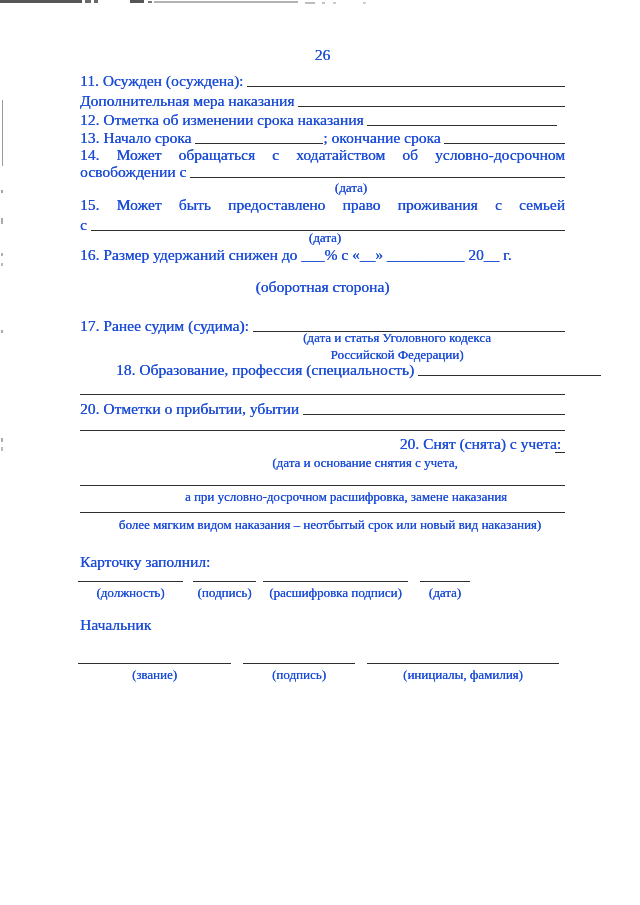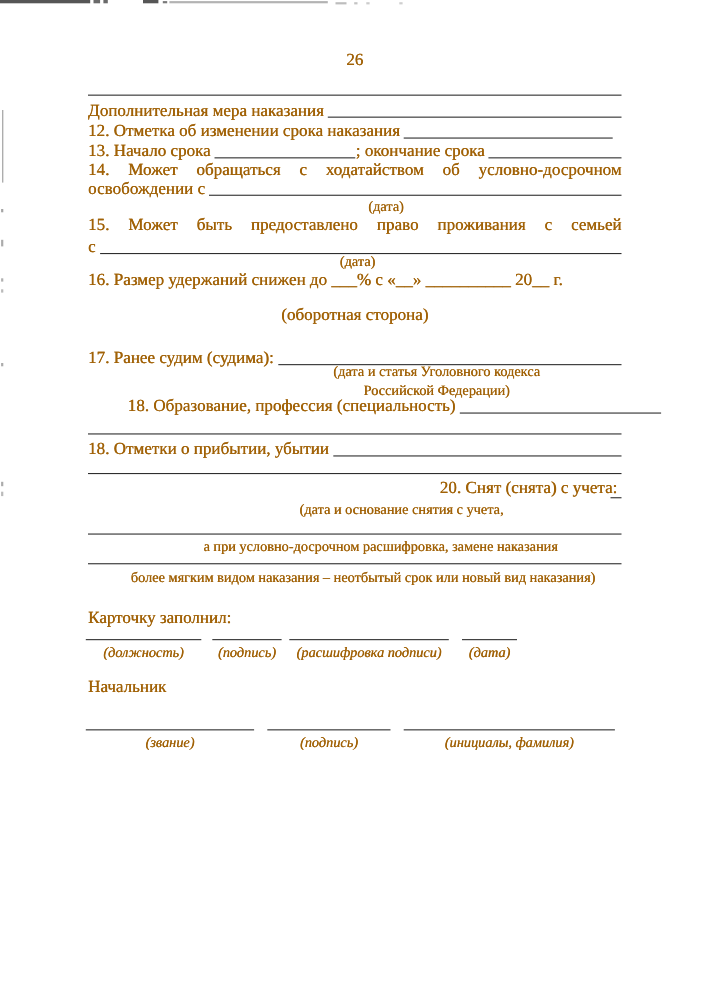--- a/index.html
+++ b/index.html
@@ -2,21 +2,21 @@
 <html lang="ru"><head>
 <meta charset="utf-8">
 <style>
   html,body{margin:0;padding:0;background:#ffffff;}
   .page{
     position:relative;
     width:640px;height:905px;
     background:#ffffff;
     overflow:hidden;
     font-family:"Liberation Serif","DejaVu Serif",serif;
-    color:#a16207;
+    color:#1d4ed8;
   }
   .row{
     position:absolute;left:80px;width:485px;height:17px;
     display:flex;align-items:flex-end;
     font-size:15.5px;line-height:17px;
     text-shadow:0.3px 0 0 currentColor;
   }
   .txt{white-space:pre;}
   .fill{flex:1 1 auto;border-bottom:1.6px solid #2e2e2e;margin-bottom:2px;min-width:10px;}
   .fillw{flex:0 0 auto;width:128px;border-bottom:1.6px solid #2e2e2e;margin-bottom:2px;}
@@ -32,21 +32,21 @@
     text-shadow:0.25px 0 0 currentColor;
   }
   .hline{position:absolute;height:0;border-top:1.6px solid #2e2e2e;}
   .plain{
     position:absolute;left:80px;
     font-size:15.5px;line-height:17px;white-space:pre;
     text-shadow:0.3px 0 0 currentColor;
   }
   .center{position:absolute;left:80px;width:485px;text-align:center;
     font-size:15.5px;line-height:17px;text-shadow:0.3px 0 0 currentColor;}
-  .sigrow{position:absolute;display:flex;font-style:italic;}
+  .sigrow{position:absolute;display:flex;}
   .sigcell{display:flex;flex-direction:column;flex:0 0 auto;}
   .sigline{border-top:1.7px solid #2e2e2e;height:0;}
   .siglabel{text-align:center;font-size:13px;line-height:15px;padding-top:3px;
     text-shadow:0.25px 0 0 currentColor;white-space:nowrap;}
   .art{position:absolute;}
 </style>
 </head>
 <body>
 
 <div class="page">
@@ -67,20 +67,21 @@
   <div class="art" style="left:1px;top:218px;width:2px;height:6px;background:#ababab;"></div>
   <div class="art" style="left:1px;top:253px;width:2px;height:3px;background:#b0b0b0;"></div>
   <div class="art" style="left:1px;top:263px;width:2px;height:3px;background:#bababa;"></div>
   <div class="art" style="left:1px;top:330px;width:2px;height:3px;background:#ababab;"></div>
   <div class="art" style="left:1px;top:438px;width:2px;height:4px;background:#ababab;"></div>
   <div class="art" style="left:1px;top:447px;width:2px;height:4px;background:#bababa;"></div>
 
   <div class="center" style="top:46px;">26</div>
 
   <div class="row" style="top:72px;">
+    <span class="txt">11. Осужден (осуждена): </span>
     <span class="fill"></span>
   </div>
   <div class="row" style="top:92px;">
     <span class="txt">Дополнительная мера наказания </span>
     <span class="fill"></span>
   </div>
 
   <div class="row" style="top:111px;">
     <span class="txt">12. Отметка об изменении срока наказания </span>
     <span class="fill" style="margin-right:8px;"></span>
@@ -118,21 +119,21 @@
   <div class="cap" style="top:331px;left:230px;width:334px;">(дата и статья Уголовного кодекса</div>
   <div class="cap" style="top:348px;left:230px;width:334px;">Российской Федерации)</div>
 
   <div class="row" style="top:361px;margin-left:36px;">
     <span class="txt">18. Образование, профессия (специальность) </span>
     <span class="fill"></span>
   </div>
   <div class="hline" style="top:394px;left:80px;width:485px;"></div>
 
   <div class="row" style="top:400px;">
-    <span class="txt">18. Отметки о прибытии, убытии </span>
+    <span class="txt">20. Отметки о прибытии, убытии </span>
     <span class="fill"></span>
   </div>
   <div class="hline" style="top:430px;left:80px;width:485px;"></div>
 
   <div class="row" style="top:435px;flex-direction:column;">
     <span class="txt">20. Снят (снята) с учета: </span>
     <span class="fill"></span>
   </div>
   <div class="cap" style="top:456px;left:195px;width:340px;">(дата и основание снятия с учета,</div>
   <div class="hline" style="top:485px;left:80px;width:485px;"></div>

